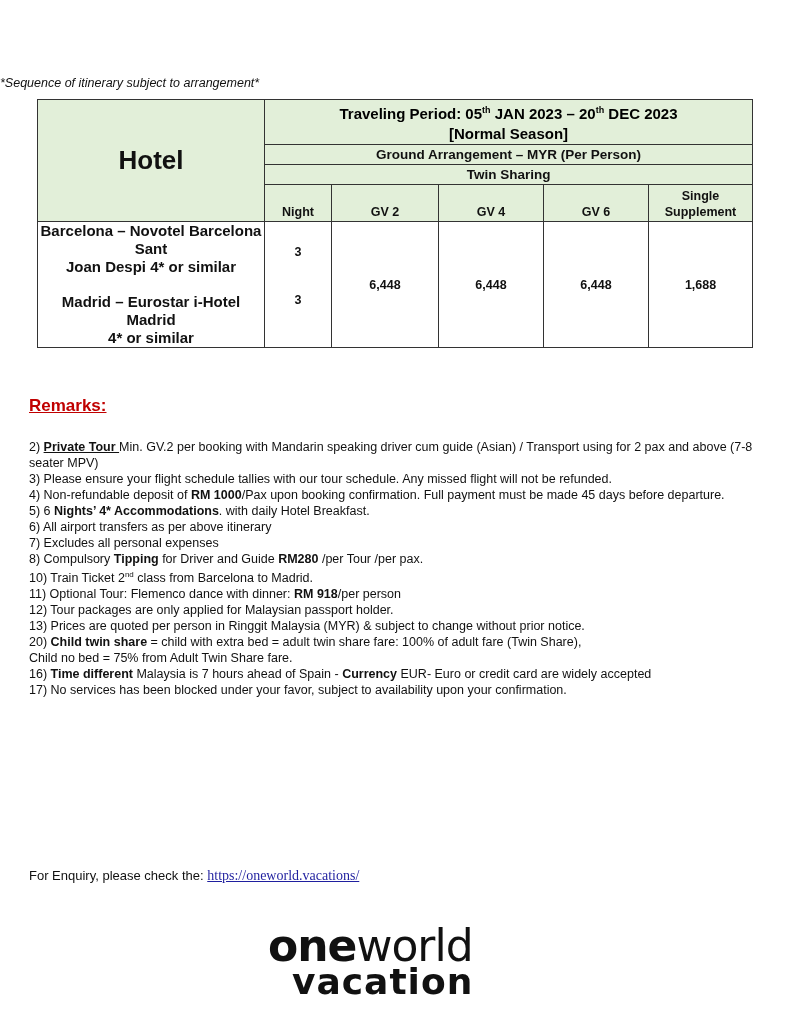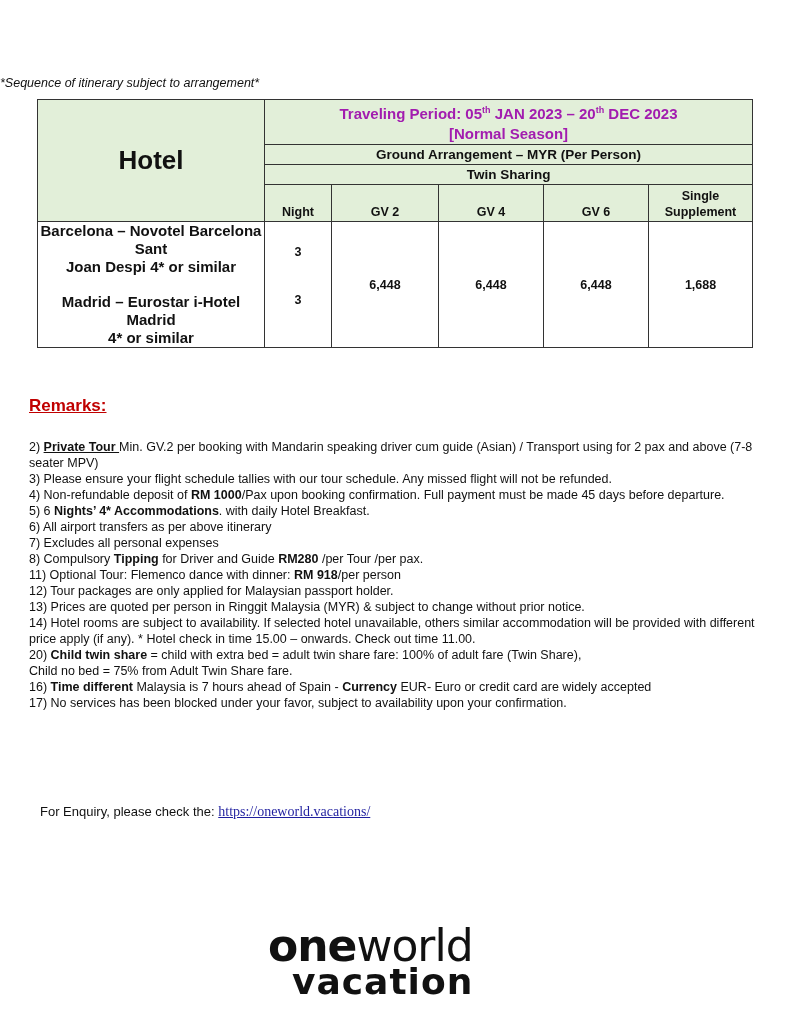--- a/index.html
+++ b/index.html
@@ -5,34 +5,34 @@
   html, body { margin: 0; padding: 0; background: #ffffff; }
   body { width: 791px; height: 1024px; position: relative; overflow: hidden;
          font-family: "Liberation Sans", sans-serif; color: #111; }
   .note { position: absolute; top: 76px; left: 0; width: 791px; text-align: left;
           font-size: 12.5px; font-style: italic; }
   table.price { position: absolute; top: 99px; left: 37px; width: 715px; border-collapse: collapse;
                 table-layout: fixed; font-size: 12.5px; font-weight: bold; }
   table.price td { border: 1px solid #333; text-align: center; padding: 0; }
   .green { background: #e2efd9; }
   .hotel-head { font-size: 26px; font-weight: bold; }
-  .period { color: #a21caf; font-size: 15px; line-height: 20px; height: 44px; }
+  .period { color: #000000; font-size: 15px; line-height: 20px; height: 44px; }
   .period sup { font-size: 9px; }
   .sub { height: 19px; font-size: 13.5px; }
   .colhead td { height: 35px; vertical-align: bottom; padding-bottom: 1px !important; line-height: 16px; margin-top: 9px; }
   .body td { height: 121px; vertical-align: middle; }
   .hotel-cell { font-size: 15px; line-height: 18px; }
   .hotel-cell .blk { display: block; }
   .nights .blk { display: block; }
   .rem-title { position: absolute; top: 396px; left: 29px; font-size: 17px; font-weight: bold;
                color: #c00000; text-decoration: underline; }
   .remarks { position: absolute; top: 439px; left: 29px; width: 730px; font-size: 12.5px;
              line-height: 16px; }
   .remarks div { margin: 0; }
-  .enq { position: absolute; top: 804px; left: 29px; font-size: 13px; margin-left: 11px; }
+  .enq { position: absolute; top: 868px; left: 29px; font-size: 13px; }
   .enq a { color: #1f1f9f; text-decoration: underline; font-family: "Liberation Serif", serif; font-size: 14px; }
   .logo { position: absolute; top: 928px; left: 268px; width: 260px; line-height: 36px; }
   .logo .l1 { font-size: 44px; letter-spacing: -1px; }
   .logo .bold { font-weight: 900; font-family: "DejaVu Sans", sans-serif; }
   .logo .thin { font-weight: normal; font-family: "DejaVu Sans", sans-serif; }
   .logo .l2 { font-size: 36px; font-weight: 900; font-family: "DejaVu Sans", sans-serif; letter-spacing: 1px; margin-left: 24px; }
 </style>
 </head>
 <body>
 
@@ -94,24 +94,24 @@
 
 <div class="rem-title">Remarks:</div>
 <div class="remarks" id="remarks">
     <div><span>2) </span><span style="font-weight: bold; text-decoration: underline;">Private Tour </span><span>Min. GV.2 per booking with Mandarin speaking driver cum guide (Asian) / Transport using for 2 pax and above (7-8 seater MPV)</span></div>
     <div><span>3) Please ensure your flight schedule tallies with our tour schedule. Any missed flight will not be refunded.</span></div>
     <div><span>4) Non-refundable deposit of </span><span style="font-weight: bold;">RM 1000</span><span>/Pax upon booking confirmation. Full payment must be made 45 days before departure.</span></div>
     <div><span>5) 6 </span><span style="font-weight: bold;">Nights’ 4* Accommodations</span><span>. with daily Hotel Breakfast.</span></div>
     <div><span>6) All airport transfers as per above itinerary</span></div>
     <div><span>7) Excludes all personal expenses</span></div>
     <div><span>8) Compulsory </span><span style="font-weight: bold;">Tipping</span><span> for Driver and Guide </span><span style="font-weight: bold;">RM280</span><span> /per Tour /per pax.</span></div>
+    <div><span>10) Train Ticket 2</span><sup style="font-size: 8px;">nd</sup><span> class from Barcelona to Madrid.</span></div>
     <div><span>11) Optional Tour: Flemenco dance with dinner: </span><span style="font-weight: bold;">RM 918</span><span>/per person</span></div>
     <div><span>12) Tour packages are only applied for Malaysian passport holder.</span></div>
     <div><span>13) Prices are quoted per person in Ringgit Malaysia (MYR) &amp; subject to change without prior notice.</span></div>
-    <div><span>14) Hotel rooms are subject to availability. If selected hotel unavailable, others similar accommodation will be provided with different price apply (if any). * Hotel check in time 15.00 – onwards. Check out time 11.00.</span></div>
     <div><span>20) </span><span style="font-weight: bold;">Child twin share</span><span> = child with extra bed = adult twin share fare: 100% of adult fare (Twin Share),</span><br><span>Child no bed = 75% from Adult Twin Share fare.</span></div>
     <div><span>16) </span><span style="font-weight: bold;">Time different</span><span> Malaysia is 7 hours ahead of Spain - </span><span style="font-weight: bold;">Currency</span><span> EUR- Euro or credit card are widely accepted</span></div>
     <div><span>17) No services has been blocked under your favor, subject to availability upon your confirmation.</span></div>
   </div>
 
 <div class="enq">
   <span>For Enquiry, please check the: </span><a>https://oneworld.vacations/</a>
 </div>
 
 <div class="logo">

